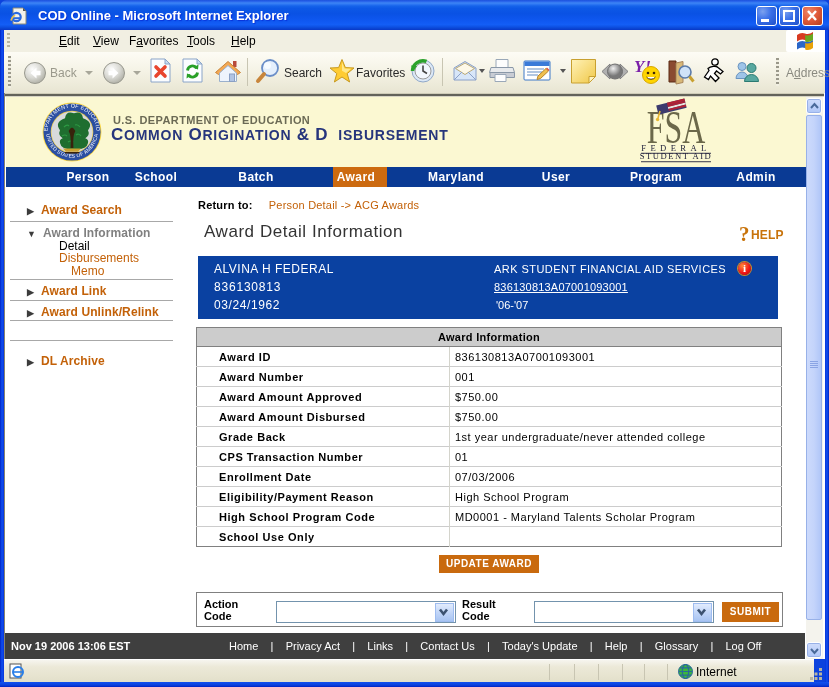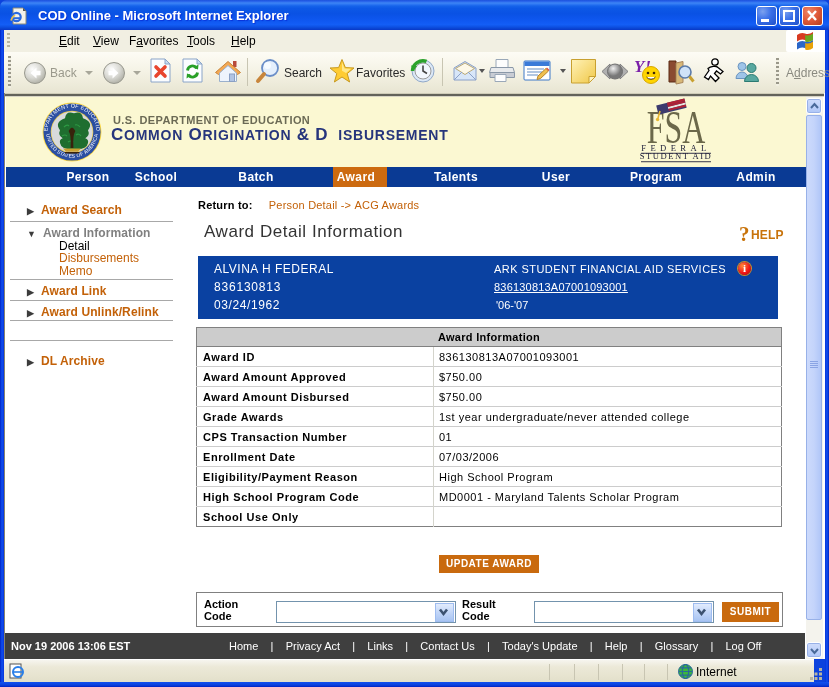--- a/index.html
+++ b/index.html
@@ -47,21 +47,21 @@
 #returnto a{color:#c36108;font-weight:normal;text-decoration:none;}
 #pagetitle{left:8px;top:35px;font-size:17px;color:#333;letter-spacing:.55px;}
 #help{left:543px;top:35px;color:#c8730a;font-weight:bold;}
 #help .q{position:absolute;left:0;top:0;font-family:"Liberation Serif",serif;font-size:21px;font-weight:bold;}
 #help .h{position:absolute;left:12px;top:6px;font-size:12px;letter-spacing:.2px;}
 #bluebox{left:2px;top:69px;width:580px;height:63px;background:#0a41a1;color:#fff;font-size:11px;}
 #bluebox a{color:#fff;}
 #infotable{left:0px;top:140px;width:586px;border:1px solid #808080;background:#fff;border-collapse:collapse;font-size:11px;}
 #infotable th{background:#cccccc;border-bottom:1px solid #808080;font-size:11px;height:16px;font-weight:bold;letter-spacing:.3px;}
 #infotable td{height:19px;border-top:1px solid #ccc;padding:0;vertical-align:middle;}
-#infotable td.l{border-right:1px solid #d4d4cc;font-weight:bold;padding-left:6px;letter-spacing:.55px;width:230px;}
+#infotable td.l{border-right:1px solid #d4d4cc;font-weight:bold;padding-left:22px;letter-spacing:.55px;width:230px;}
 #infotable td.v{padding-left:5px;letter-spacing:.5px;}
 #updbtn{left:243px;top:368px;width:100px;height:18px;background:#c96a0e;color:#fff;font-weight:bold;font-size:10px;text-align:center;line-height:17px;letter-spacing:.5px;}
 #actionbox{left:0px;top:405px;width:585px;height:33px;border:1px solid #808080;}
 .aclabel{position:absolute;font-size:11px;font-weight:bold;line-height:12px;}
 .dropdown{position:absolute;top:8px;width:180px;height:22px;border:1px solid #7393ad;background:#fff;box-sizing:border-box;}
 .droparr{position:absolute;right:1px;top:1px;width:17px;height:17px;background:linear-gradient(180deg,#e2ecfd 0%,#c2d6f8 50%,#a8c4f2 100%);border:1px solid #9ebcf0;}
 #submitbtn{left:525px;top:9px;width:57px;height:20px;background:#c96a0e;color:#fff;font-weight:bold;font-size:10px;text-align:center;line-height:20px;letter-spacing:.5px;}
 
 #footbar{left:0px;top:540px;width:800px;height:26px;background:#3f3f3f;color:#fff;font-size:11px;}
 
@@ -307,32 +307,32 @@
     <text x="42" y="61.3" font-family="Liberation Serif,serif" font-size="8.6" letter-spacing="1.5" fill="#21213c" text-anchor="middle">STUDENT AID</text>
     <rect x="7" y="63.3" width="70" height="0.9" fill="#21213c"></rect>
   </svg>
  </div>
  <div class="abs" id="navbar">
   <div class="abs" id="awardtab"></div>
   <div class="nav" style="left:0px;margin-left:32px;">Person</div>
   <div class="nav" style="left:100px;">School</div>
   <div class="nav" style="left:200px;">Batch</div>
   <div class="nav" style="left:300px;">Award</div>
-  <div class="nav" style="left:400px;">Talents</div>
+  <div class="nav" style="left:400px;">Maryland</div>
   <div class="nav" style="left:500px;">User</div>
   <div class="nav" style="left:600px;">Program</div>
   <div class="nav" style="left:700px;">Admin</div>
  </div>
  <div class="abs" id="sidebar">
   <div class="snav" style="left:21px;top:16px;"><span class="arr">▶</span>Award Search</div>
   <div class="sline" style="top:34px;"></div>
   <div class="snav" style="left:21px;top:39px;color:#808080;"><span class="arr">▼</span>Award Information</div>
   <div class="ssub" style="top:52px;color:#000;">Detail</div>
   <div class="ssub" style="top:64px;">Disbursements</div>
-  <div class="ssub" style="top:77px;">Memo</div>
+  <div class="ssub" style="top:77px;margin-left:12px;">Memo</div>
   <div class="sline" style="top:92px;"></div>
   <div class="snav" style="left:21px;top:97px;"><span class="arr">▶</span>Award Link</div>
   <div class="sline" style="top:113px;"></div>
   <div class="snav" style="left:21px;top:118px;"><span class="arr">▶</span>Award Unlink/Relink</div>
   <div class="sline" style="top:133px;"></div>
   <div class="snav" style="left:21px;top:138px;margin-top:29px;"><span class="arr">▶</span>DL Archive</div>
   <div class="sline" style="top:153px;"></div>
  </div>
  <div class="abs" id="main">
   <div class="abs" id="returnto">Return to:&nbsp;&nbsp;&nbsp;&nbsp;&nbsp;<a href="#">Person Detail</a> <span style="font-weight:normal;color:#c36108;">-&gt;</span> <a href="#">ACG Awards</a></div>
@@ -353,29 +353,33 @@
   <table class="abs" id="infotable">
    <tbody>
           <tr>
             <th colspan="2">Award Information</th>
           </tr>
    <tr>
             <td class="l">Award ID</td>
             <td class="v">836130813A07001093001</td>
           </tr>
    <tr>
+            <td class="l">Award Number</td>
+            <td class="v">001</td>
+          </tr>
+   <tr>
             <td class="l">Award Amount Approved</td>
             <td class="v">$750.00</td>
           </tr>
    <tr>
             <td class="l">Award Amount Disbursed</td>
             <td class="v">$750.00</td>
           </tr>
    <tr>
-            <td class="l">Grade Awards</td>
+            <td class="l">Grade Back</td>
             <td class="v">1st year undergraduate/never attended college</td>
           </tr>
    <tr>
             <td class="l">CPS Transaction Number</td>
             <td class="v">01</td>
           </tr>
    <tr>
             <td class="l">Enrollment Date</td>
             <td class="v">07/03/2006</td>
           </tr>

